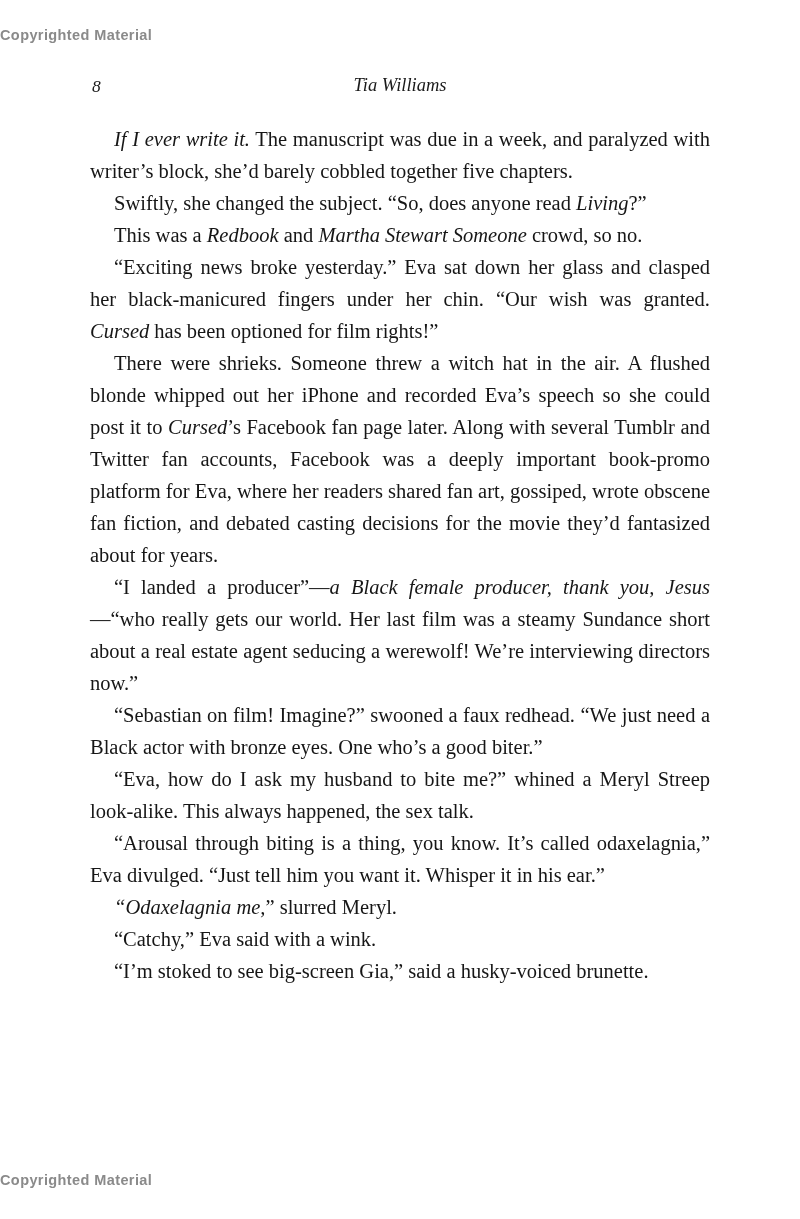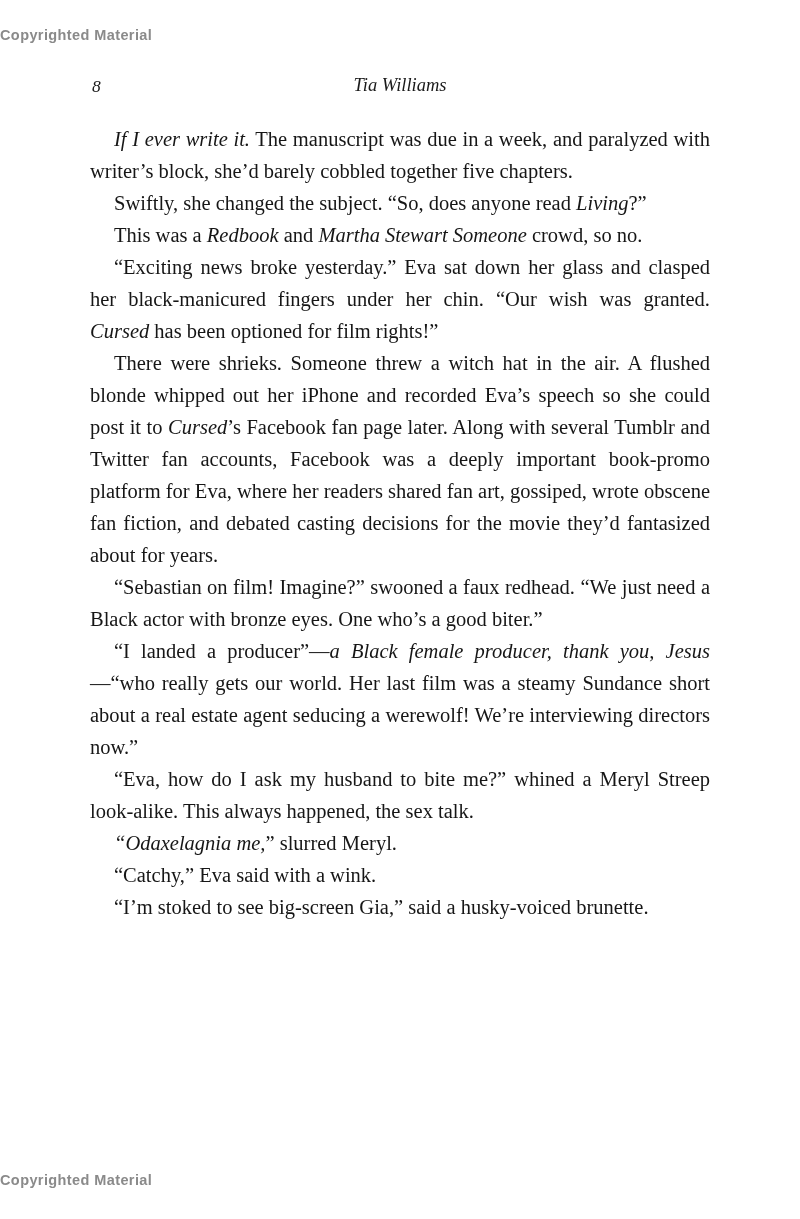--- a/index.html
+++ b/index.html
@@ -75,23 +75,24 @@
     <span class="page-number">8</span>
     <div class="running-title">Tia Williams</div>
   </div>
 
   <main class="page-body">
       <p class="para"><em>If I ever write it.</em><span> The manuscript was due in a week, and paralyzed with writer’s block, she’d barely cobbled together five chapters.</span></p>
       <p class="para"><span>Swiftly, she changed the subject. “So, does anyone read </span><em>Living</em><span>?”</span></p>
       <p class="para"><span>This was a </span><em>Redbook</em><span> and </span><em>Martha Stewart Someone</em><span> crowd, so no.</span></p>
       <p class="para"><span>“Exciting news broke yesterday.” Eva sat down her glass and clasped her black-manicured fingers under her chin. “Our wish was granted. </span><em>Cursed</em><span> has been optioned for film rights!”</span></p>
       <p class="para"><span>There were shrieks. Someone threw a witch hat in the air. A flushed blonde whipped out her iPhone and recorded Eva’s speech so she could post it to </span><em>Cursed</em><span>’s Facebook fan page later. Along with several Tumblr and Twitter fan accounts, Facebook was a deeply important book-promo platform for Eva, where her readers shared fan art, gossiped, wrote obscene fan fiction, and debated casting decisions for the movie they’d fantasized about for years.</span></p>
+      <p class="para"><span>“I landed a producer”—</span><em>a Black female producer, thank you, Jesus</em><span>—“who really gets our world. Her last film was a steamy Sundance short about a real estate agent seducing a werewolf! We’re interviewing directors now.”</span></p>
       <p class="para"><span>“Sebastian on film! Imagine?” swooned a faux redhead. “We just need a Black actor with bronze eyes. One who’s a good biter.”</span></p>
-      <p class="para"><span>“I landed a producer”—</span><em>a Black female producer, thank you, Jesus</em><span>—“who really gets our world. Her last film was a steamy Sundance short about a real estate agent seducing a werewolf! We’re interviewing directors now.”</span></p>
       <p class="para"><span>“Eva, how do I ask my husband to bite me?” whined a Meryl Streep look-alike. This always happened, the sex talk.</span></p>
+      <p class="para"><span>“Arousal through biting is a thing, you know. It’s called odaxelagnia,” Eva divulged. “Just tell him you want it. Whisper it in his ear.”</span></p>
       <p class="para"><em>“Odaxelagnia me,</em><span>” slurred Meryl.</span></p>
       <p class="para"><span>“Catchy,” Eva said with a wink.</span></p>
       <p class="para"><span>“I’m stoked to see big-screen Gia,” said a husky-voiced brunette.</span></p>
     </main>
 
   <div class="notice notice-bottom">Copyrighted Material</div>
 
 </div>
 
 </body></html>

